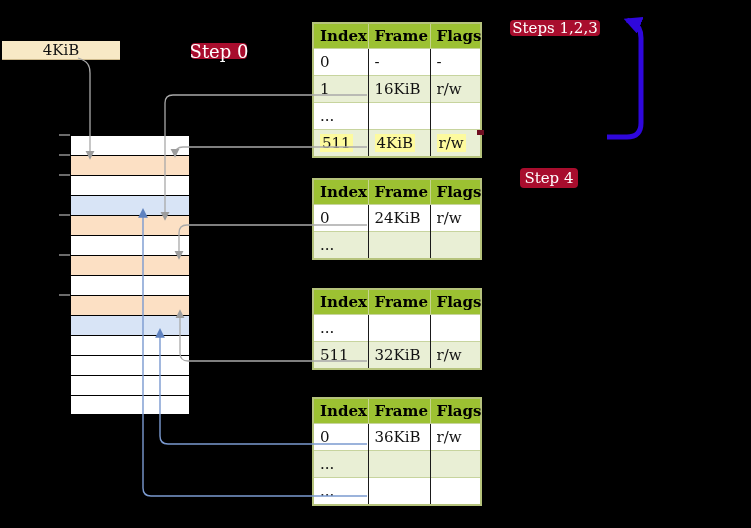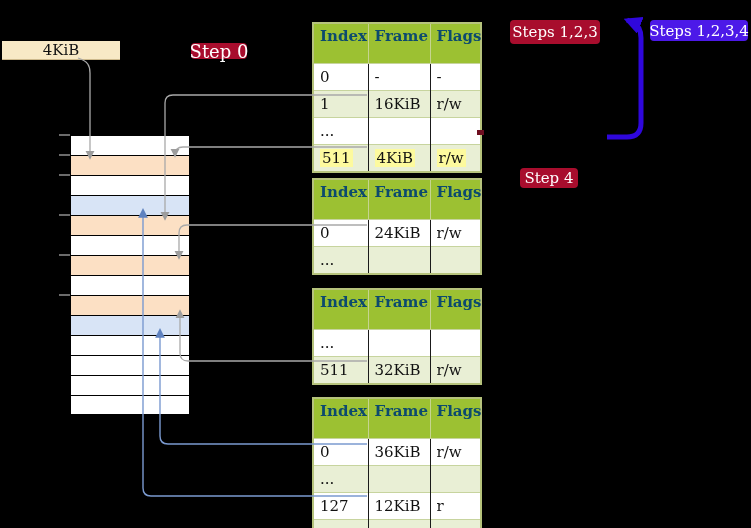--- a/index.html
+++ b/index.html
@@ -4,61 +4,60 @@
 <style>
   html,body{margin:0;padding:0;background:#000;}
   .stage{position:relative;width:751px;height:528px;background:#000;overflow:hidden;
          font-family:"DejaVu Serif","Liberation Serif",serif;}
   
   .badge{position:absolute;color:#fff;border-radius:4px;display:flex;align-items:center;
          justify-content:center;white-space:nowrap;}
   .badge.red{background:#a80d2d;}
   .badge.blue{background:#4c19e8;}
   #badge-step0{left:191px;top:43px;width:56px;height:16px;font-size:18px;}
-  #badge-steps123{left:510px;top:20px;width:90px;height:24px;font-size:15px;}
+  #badge-steps123{left:510px;top:20px;width:90px;height:16px;font-size:15px;}
   #badge-steps1234{left:650px;top:20px;width:98px;height:21px;font-size:15px;}
   #badge-step4{left:520px;top:168px;width:58px;height:20px;font-size:15px;}
   
   .frame-label{position:absolute;left:2px;top:41px;width:118px;height:18px;background:#f8e9c6;
          border-bottom:1px solid #cdb98c;color:#111;font-size:15px;display:flex;
          align-items:center;justify-content:center;}
   
   .memstack{position:absolute;left:70px;top:135px;width:120px;border:1px solid #000;
             box-sizing:border-box;background:#fff;}
   .mem-row{height:19px;border-bottom:1px solid #000;}
   .mem-row:last-child{border-bottom:none;height:18px;}
   .mem-row.empty{background:#ffffff;}
   .mem-row.ptframe{background:#fce0c4;}
   .mem-row.page{background:#d8e4f6;}
   
   table.ptable{position:absolute;left:312px;border-collapse:collapse;background:#fff;
           border:2px solid #b6c37c;table-layout:fixed;width:168px;font-size:15px;color:#111;}
   table.ptable col.c1{width:55px;} table.ptable col.c2{width:62px;} table.ptable col.c3{width:51px;}
-  table.ptable th{background:#9c3;background:#9cc132;color:#0c4a6e;font-weight:bold;text-align:left;
-          height:24px;padding:0 0 15px 6px;border-right:1px solid #c6d490;font-size:15px;}
+  table.ptable th{background:#9c3;background:#9cc132;color:#000000;font-weight:bold;text-align:left;
+          height:24px;padding:0 0 0 6px;border-right:1px solid #c6d490;font-size:15px;}
   table.ptable th:last-child{border-right:none;text-align:right;}
   table.ptable td{height:26px;padding:0 0 0 6px;border-right:1px solid #1a1a1a;
           border-top:1px solid #c7d49e;overflow:hidden;white-space:nowrap;}
   table.ptable td:last-child{border-right:none;}
   table.ptable tbody tr:nth-child(even) td{background:#e9efd5;}
   #ptable1{top:22px;} #ptable2{top:178px;} #ptable3{top:288px;} #ptable4{top:397px;}
   .hl{background:#fdfa9e;padding:0 2px;}
   
   svg.overlay{position:absolute;left:0;top:0;pointer-events:none;z-index:6;}
 </style>
 </head>
 <body>
 
 <div class="stage">
 
   <div class="frame-label">4KiB</div>
 
   <div class="badge red" id="badge-step0">Step 0</div>
   <div class="badge red" id="badge-steps123">Steps 1,2,3</div>
-  <div class="badge blue" id="badge-steps1234">Steps 1,2,3,4</div>
   <div class="badge red" id="badge-step4">Step 4</div>
 
   <div class="memstack">
     <div class="mem-row empty"></div>
     <div class="mem-row ptframe"></div>
     <div class="mem-row empty"></div>
     <div class="mem-row page"></div>
     <div class="mem-row ptframe"></div>
     <div class="mem-row empty"></div>
     <div class="mem-row ptframe"></div>
@@ -178,25 +177,20 @@
     <tbody>
       <tr>
         <td>0</td>
         <td>36KiB</td>
         <td>r/w</td>
       </tr>
       <tr>
         <td>...</td>
         <td></td>
         <td></td>
-      </tr>
-      <tr>
-        <td>127</td>
-        <td>12KiB</td>
-        <td>r</td>
       </tr>
       <tr>
         <td>...</td>
         <td></td>
         <td></td>
       </tr>
     </tbody>
   </table>
 
   <svg class="overlay" width="751" height="528" viewBox="0 0 751 528">

